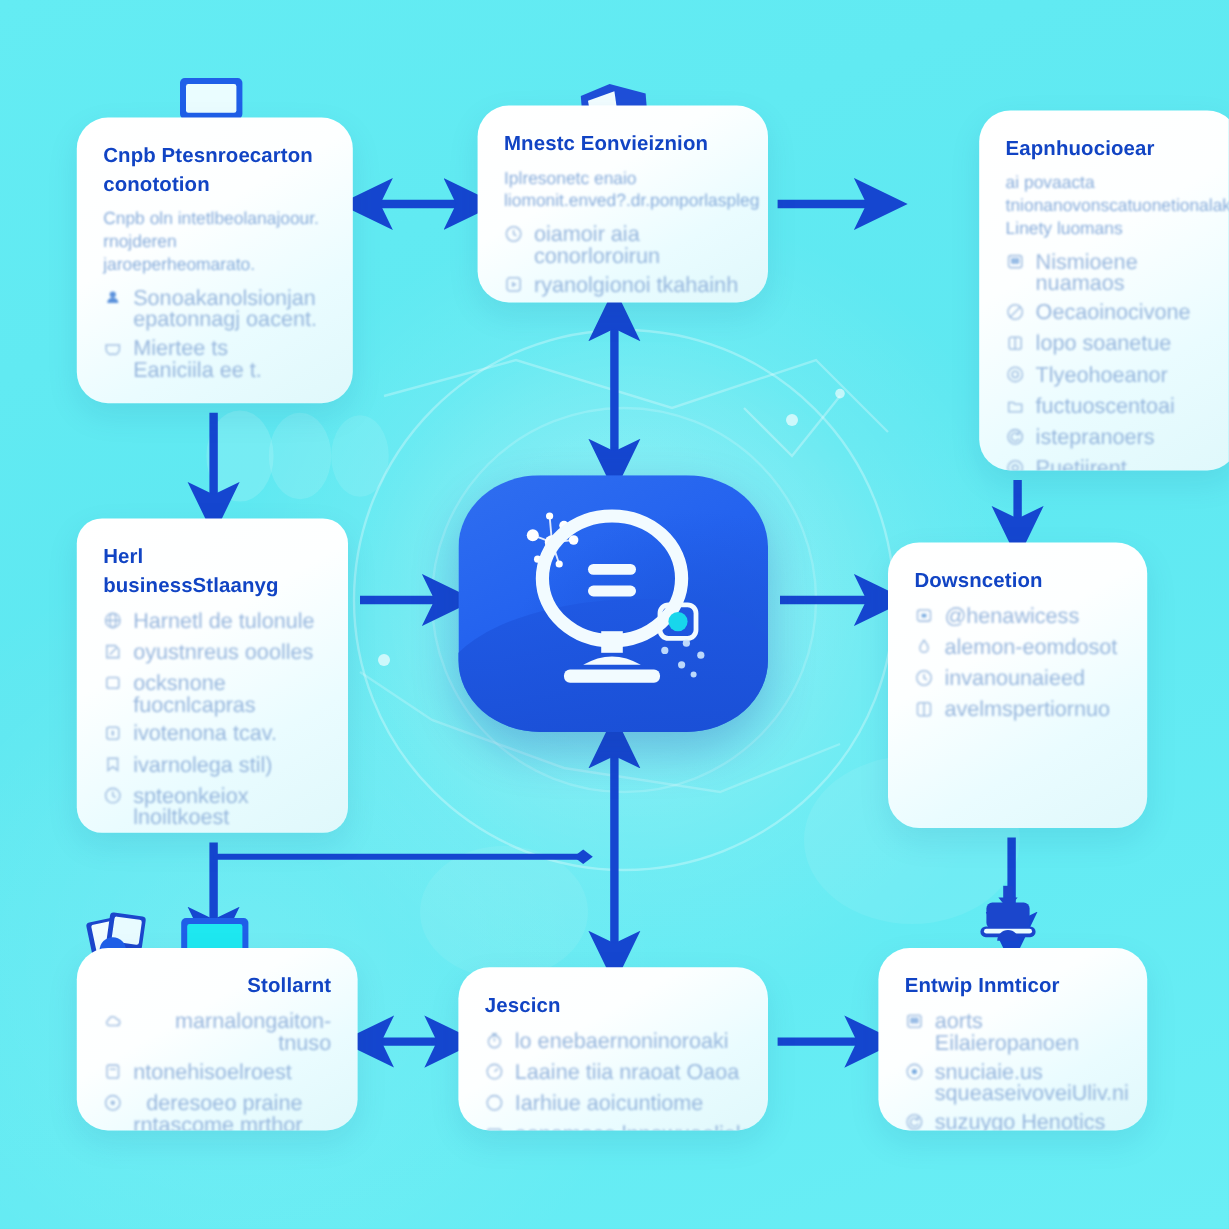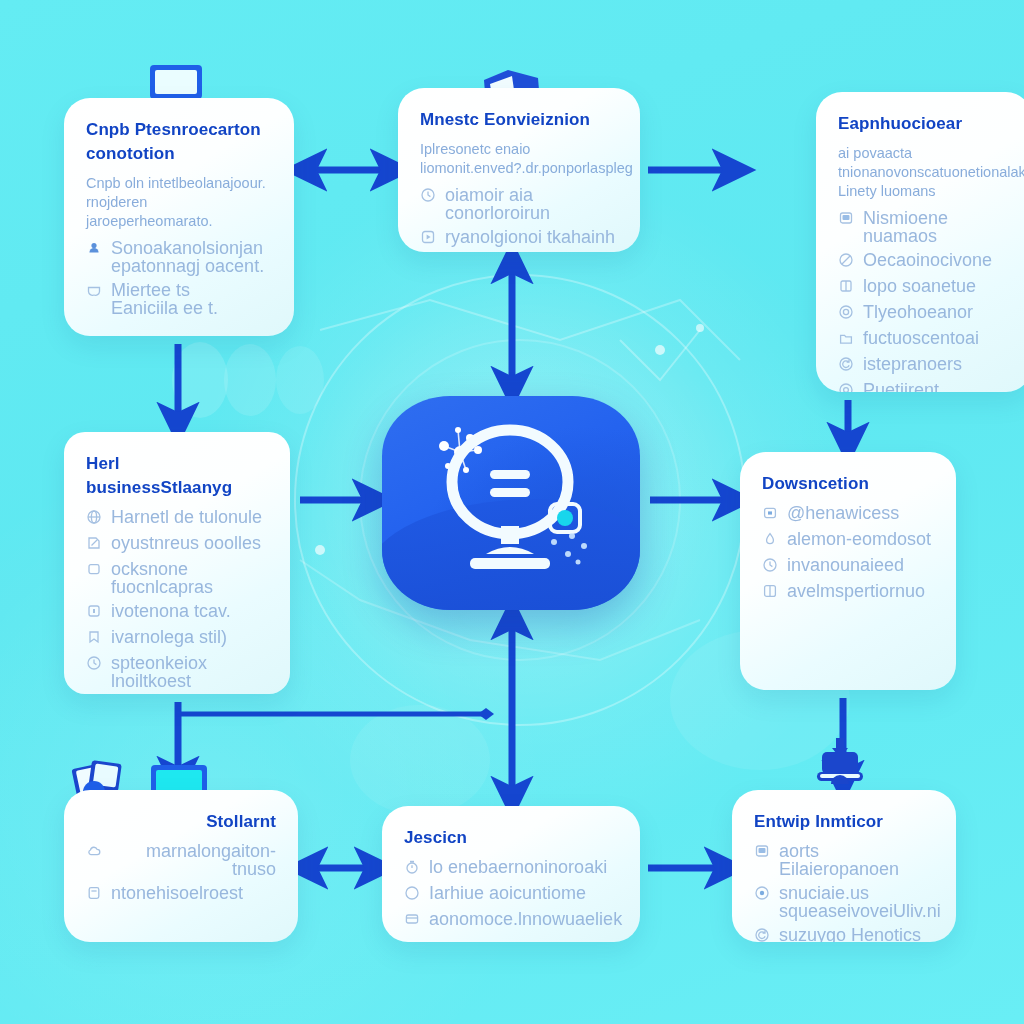--- a/index.html
+++ b/index.html
@@ -496,38 +496,58 @@
         </li>
         <li>
           <span class="bi"><svg width="16" height="16" viewBox="0 0 16 16" fill="none" stroke="#9dbbdf" stroke-width="1.3">
               <rect x="3.2" y="2.6" width="9.6" height="10.8" rx="1.8"></rect>
               <line x1="5.4" y1="6" x2="10.6" y2="6"></line>
             </svg></span>
           <span>
             <span class="bt">ntonehisoelroest</span>
           </span>
         </li>
+        <li>
+          <span class="bi"><svg width="16" height="16" viewBox="0 0 16 16" fill="none" stroke="#9dbbdf" stroke-width="1.3">
+              <circle cx="8" cy="8" r="6"></circle>
+              <circle cx="8" cy="8" r="1.3" fill="#9dbbdf"></circle>
+            </svg></span>
+          <span>
+            <span class="bt">deresoeo praine</span>
+            <span class="bt">rntascome mrthor</span>
+            <span class="bt">oloharie</span>
+          </span>
+        </li>
       </ul>
     </div>
   <div class="card" id="card-design">
       <div class="card-title"><span class="bt">Jescicn</span></div>
       <ul class="bullets">
         <li>
           <span class="bi"><svg width="16" height="16" viewBox="0 0 16 16" fill="none" stroke="#9dbbdf" stroke-width="1.3">
               <circle cx="8" cy="9" r="5"></circle>
               <rect x="6" y="1.8" width="4" height="1.8" fill="#9dbbdf" stroke="none"></rect>
               <path d="M8 6.2V9"></path>
             </svg></span>
           <span>
             <span class="bt">lo enebaernoninoroaki</span>
           </span>
         </li>
         <li>
           <span class="bi"><svg width="16" height="16" viewBox="0 0 16 16" fill="none" stroke="#9dbbdf" stroke-width="1.3">
               <circle cx="8" cy="8" r="6"></circle>
+              <path d="M8 8l3-2.4"></path>
+            </svg></span>
+          <span>
+            <span class="bt">Laaine tiia nraoat Oaoa</span>
+          </span>
+        </li>
+        <li>
+          <span class="bi"><svg width="16" height="16" viewBox="0 0 16 16" fill="none" stroke="#9dbbdf" stroke-width="1.3">
+              <circle cx="8" cy="8" r="6"></circle>
             </svg></span>
           <span>
             <span class="bt">Iarhiue aoicuntiome</span>
           </span>
         </li>
         <li>
           <span class="bi"><svg width="16" height="16" viewBox="0 0 16 16" fill="none" stroke="#9dbbdf" stroke-width="1.3">
               <rect x="2.4" y="4" width="11.2" height="8" rx="1.8"></rect>
               <line x1="2.4" y1="7" x2="13.6" y2="7"></line>
             </svg></span>

